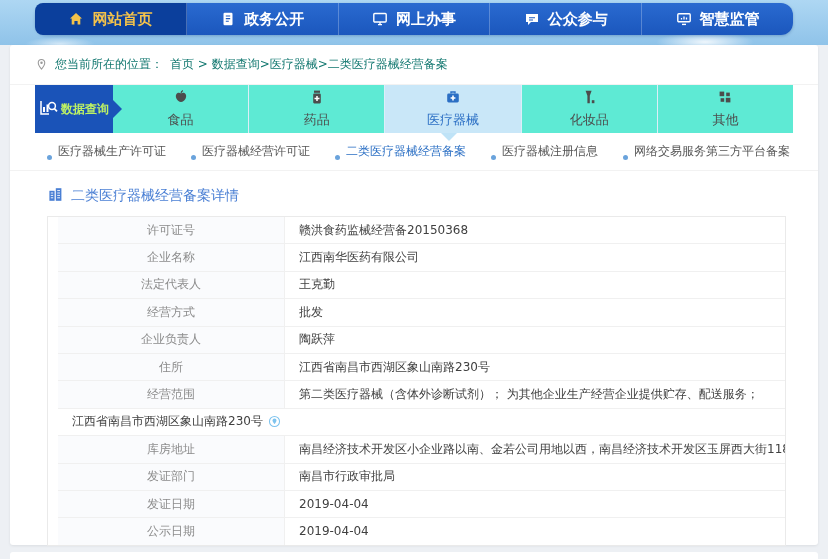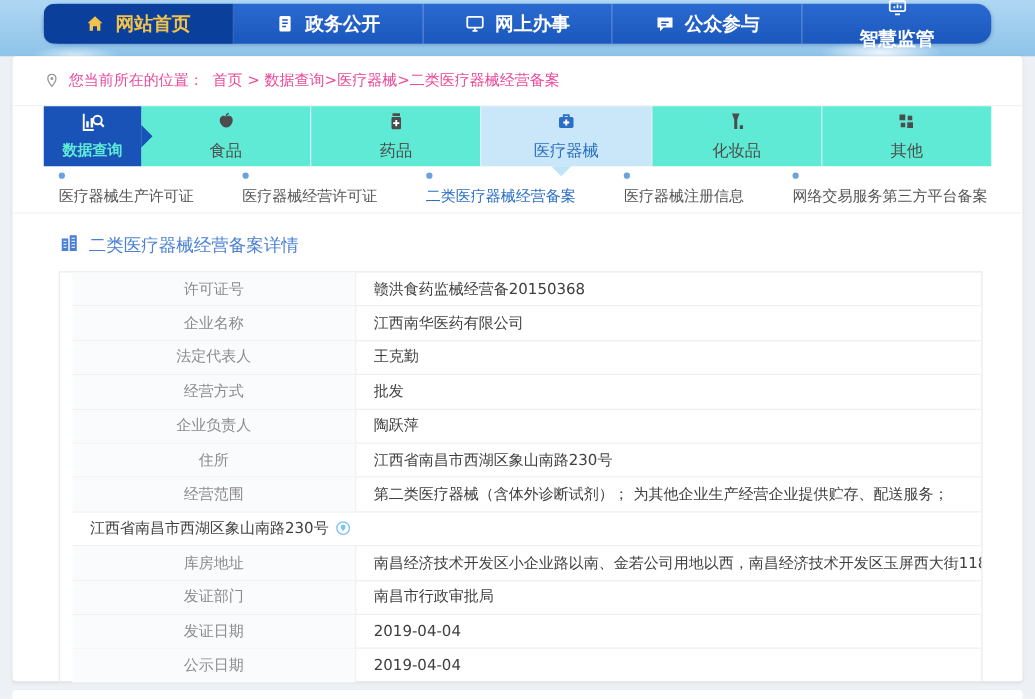--- a/index.html
+++ b/index.html
@@ -21,42 +21,42 @@
     position:absolute;top:3px;left:35px;width:758px;height:32px;
     background:linear-gradient(180deg,#2a6ad0,#1b57bd);
     border-radius:12px;display:flex;z-index:5;
     box-shadow:0 1px 3px rgba(0,40,100,.25);
   }
   .nav-item{
     flex:1;display:flex;align-items:center;justify-content:center;gap:8px;
     color:#fff;font-size:15px;font-weight:bold;cursor:pointer;
     border-right:1px solid rgba(255,255,255,.25);
   }
-  .nav-item:last-child{border-right:none;flex-direction:column;}
+  .nav-item:last-child{border-right:none;}
   .nav-item.active{background:#0b3f9c;border-radius:8px 0 0 8px;color:#f3c24b;}
   .nav-icon{display:flex;align-items:center;}
   .nav-icon svg{width:16px;height:16px;}
 
   
   .panel{
     position:absolute;top:45px;left:10px;width:808px;height:500px;
     background:#fff;border-radius:3px;box-shadow:0 1px 3px rgba(0,0,0,.08);
   }
   .breadcrumb{
     height:40px;display:flex;align-items:center;padding-left:25px;gap:7px;
-    color:#ec4899;font-size:12px;border-bottom:1px solid #f2f2f2;box-sizing:border-box;
+    color:#0f766e;font-size:12px;border-bottom:1px solid #f2f2f2;box-sizing:border-box;
   }
   .breadcrumb .bc-icon{display:flex;color:#999;}
   .breadcrumb svg{width:13px;height:13px;}
 
   
   .tabstrip{margin:0 25px;height:48px;display:flex;position:relative;}
   .tab-query{
-    width:78px;background:#1a53b8;color:#5eead4;cursor:pointer;position:relative;z-index:2;
-    display:flex;flex-direction:column;align-items:center;justify-content:center;gap:3px;
+    width:78px;background:#1a53b8;color:#bef264;cursor:pointer;position:relative;z-index:2;
+    display:flex;flex-direction:row;align-items:center;justify-content:center;gap:3px;
     font-size:12px;font-weight:bold;
   }
   .tab-query::after{
     content:"";position:absolute;right:-9px;top:50%;margin-top:-9px;
     border:9px solid transparent;border-left-color:#1a53b8;border-right-width:0;
   }
   .tab-query svg{width:19px;height:17px;}
   .tabs-cats{flex:1;display:flex;}
   .tab-cat{
     flex:1;background:#5eead4;border-right:1px solid #dceef8;cursor:pointer;
@@ -69,21 +69,21 @@
   .tab-chevron{
     position:absolute;left:406px;top:48px;width:0;height:0;
     border:8px solid transparent;border-top-color:#bfe3f7;border-bottom-width:0;
   }
 
   
   .subnav{
     height:37px;display:flex;align-items:center;justify-content:space-between;
     padding:0 28px 0 37px;border-bottom:1px solid #f2f2f2;
   }
-  .subnav-item{display:flex;align-items:flex-start;gap:6px;font-size:12px;color:#555;cursor:pointer;flex-direction:column;}
+  .subnav-item{display:flex;align-items:flex-end;gap:6px;font-size:12px;color:#555;cursor:pointer;}
   .subnav-item .dot{width:5px;height:5px;border-radius:50%;background:#6aa3dc;flex:none;}
   .subnav-item.active{color:#2b6fc4;}
 
   
   .section-title{
     margin:15px 0 10px 37px;display:flex;align-items:center;gap:7px;
     color:#4a7fd4;font-size:14px;font-weight:bold;
   }
   .section-title svg{width:17px;height:17px;}
   .section-title h2{margin:0;font-size:14px;font-weight:normal;}

